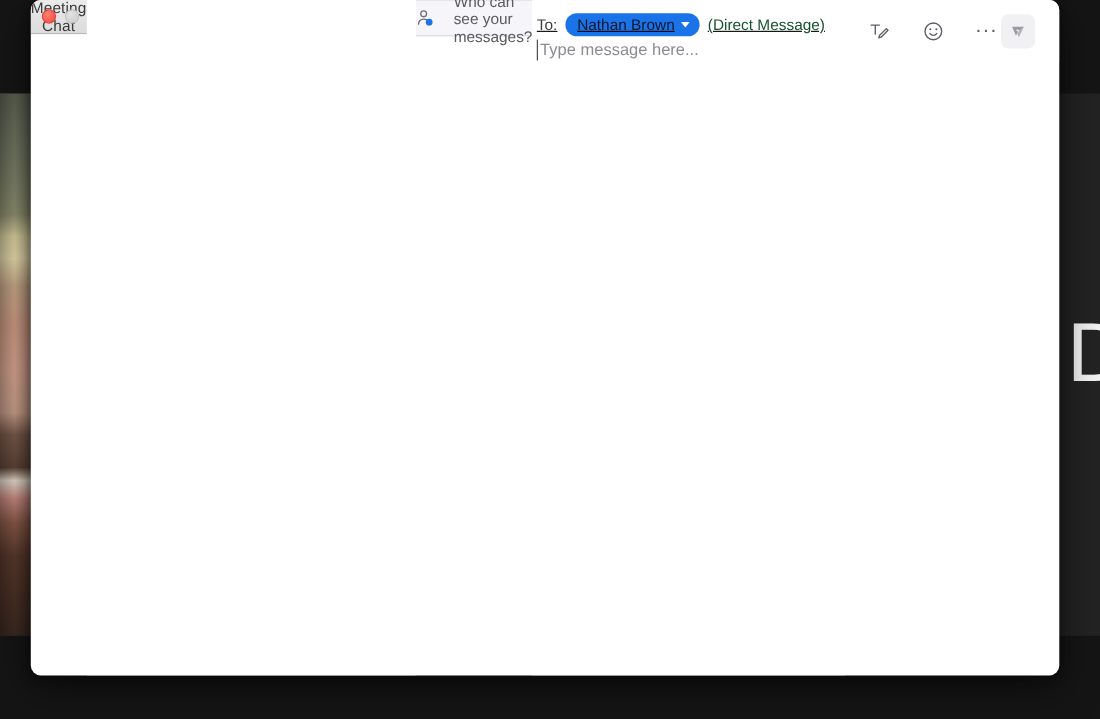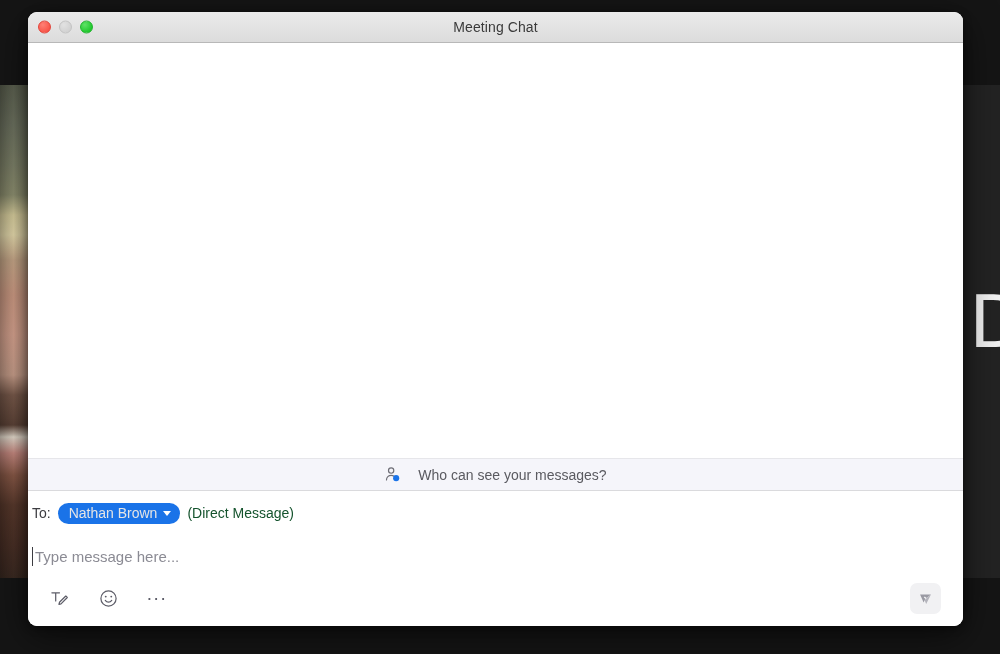--- a/index.html
+++ b/index.html
@@ -76,29 +76,29 @@
     line-height: 76px;
     font-weight: 300;
     color: #f2f2f2;
     font-family: "Liberation Sans", sans-serif;
   }
 
   
   .window {
     position: absolute;
     left: 28px;
-    top: 12px;
+    top: 0;
     width: 935px;
     height: 614px;
     background: #ffffff;
     border-radius: 9px;
     overflow: hidden;
     box-shadow: 0 10px 36px rgba(0,0,0,0.55), 0 2px 8px rgba(0,0,0,0.40);
     display: flex;
-    flex-direction: column;
+    flex-direction: row;
   }
 
   
   .titlebar {
     height: 31px;
     flex: 0 0 31px;
     background: linear-gradient(to bottom, #ebebeb 0%, #dcdcdc 100%);
     border-bottom: 1px solid #b8b8b8;
     position: relative;
     display: flex;
@@ -172,38 +172,39 @@
   .privacy-text {
     font-size: 14px;
     color: #5a5a60;
   }
 
   
   .composer {
     flex: 0 0 auto;
     background: #ffffff;
     padding: 11px 18px 0 4px;
+    text-decoration: underline;
   }
 
   .recipient-row {
     display: flex;
     align-items: center;
     gap: 7px;
     height: 22px;
   }
   .to-label {
     font-size: 14px;
     color: #3c3c41;
   }
   .recipient-pill {
     display: inline-flex;
     align-items: center;
     gap: 6px;
     background: #1a73e8;
-    color: #e5e5e5;
+    color: #0f172a;
     border-radius: 11px;
     padding: 2px 9px 3px 11px;
     font-size: 14px;
     line-height: 16px;
     cursor: pointer;
     user-select: none;
   }
   .chev {
     display: block;
     width: 0;
@@ -212,21 +213,21 @@
     border-right: 4.5px solid transparent;
     border-top: 5px solid #ffffff;
     margin-top: 1px;
   }
   .dm-tag {
     font-size: 14px;
     color: #14532d;
   }
 
   .message-input-wrap {
-    margin-top: 22px;
+    margin-top: 2px;
     position: relative;
     height: 24px;
     cursor: text;
   }
   .caret {
     position: absolute;
     left: 0;
     top: 1px;
     width: 1px;
     height: 19px;

